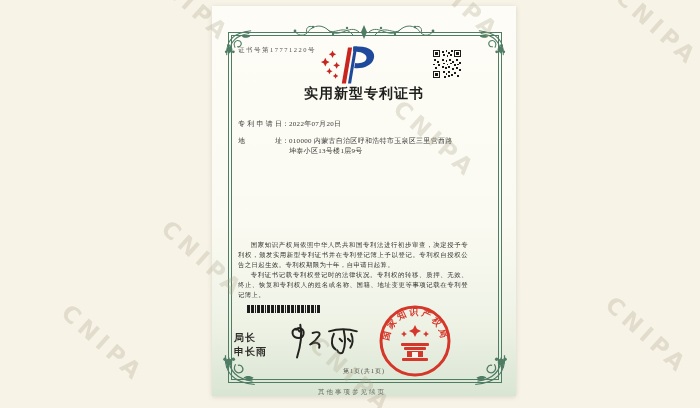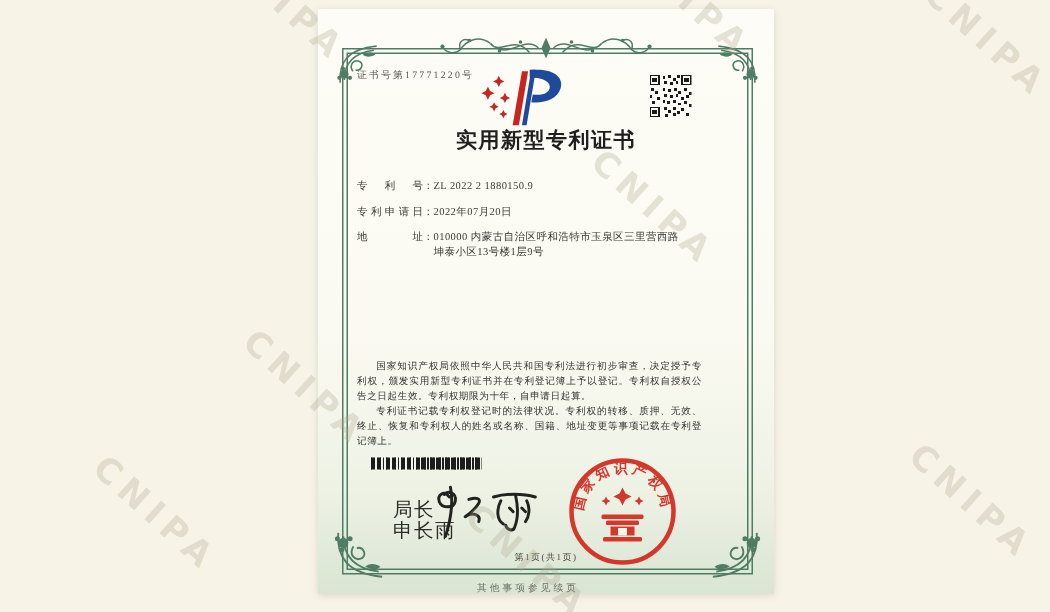--- a/index.html
+++ b/index.html
@@ -49,21 +49,21 @@
   .grant{position:relative;margin-top:3px;}
   .grant .g2{position:absolute;left:122px;top:0;}
   .legal{position:absolute;left:26px;top:234px;width:230px;font-size:6.4px;line-height:10px;color:#33332f;text-align:justify;}
   .legal p{margin:0;text-indent:2em;letter-spacing:.4px;}
   .barcode{
     position:absolute;left:35px;top:299px;width:74px;height:8px;
     background:
       repeating-linear-gradient(90deg,#1c1c1c 0 1px,transparent 1px 2px),
       repeating-linear-gradient(90deg,#1c1c1c 0 2px,transparent 2px 5px);
   }
-  .comm-label{position:absolute;left:50px;font-size:13px;font-weight:normal;color:#2c2c28;letter-spacing:1px;}
+  .comm-label{position:absolute;left:22px;font-size:10px;font-weight:bold;color:#2c2c28;letter-spacing:1px;}
   .comm-label.l1{top:325px;}
   .comm-label.l2{top:339px;text-align:center;}
   .signature{position:absolute;left:76px;top:314px;width:82px;height:44px;}
   .seal{position:absolute;left:165px;top:297px;width:76px;height:76px;opacity:.93;z-index:4;}
   .page-ind{position:absolute;left:0;top:361px;width:100%;text-align:center;font-size:6px;color:#46463f;letter-spacing:1px;}
   .footer-note{
     position:absolute;left:212px;top:388px;width:280px;z-index:6;
     text-align:center;font-size:6.5px;color:#6e6e64;letter-spacing:2px;
   }
 </style>
@@ -221,23 +221,20 @@
           <rect x="25" y="26" width="2" height="2"></rect>
         <rect x="11" y="27" width="2" height="2"></rect>
           <rect x="16" y="26" width="2" height="2"></rect>
       </g>
     </svg>
 
     <div class="title">实用新型专利证书</div>
 
     <div class="fields">
       <div class="frow">
-        <span class="flabel">专利号</span><span class="fcolon">：</span><span class="fvalue">ZL 2022 2 1880150.9</span>
-      </div>
-      <div class="frow">
         <span class="flabel">专利申请日</span><span class="fcolon">：</span><span class="fvalue">2022年07月20日</span>
       </div>
       <div class="frow">
         <span class="flabel">地址</span><span class="fcolon">：</span><span class="fvalue">010000 内蒙古自治区呼和浩特市玉泉区三里营西路坤泰小区13号楼1层9号</span>
       </div>
     </div>
 
     <div class="legal">
       <p>国家知识产权局依照中华人民共和国专利法进行初步审查，决定授予专利权，颁发实用新型专利证书并在专利登记簿上予以登记。专利权自授权公告之日起生效。专利权期限为十年，自申请日起算。</p>
       <p>专利证书记载专利权登记时的法律状况。专利权的转移、质押、无效、终止、恢复和专利权人的姓名或名称、国籍、地址变更等事项记载在专利登记簿上。</p>

